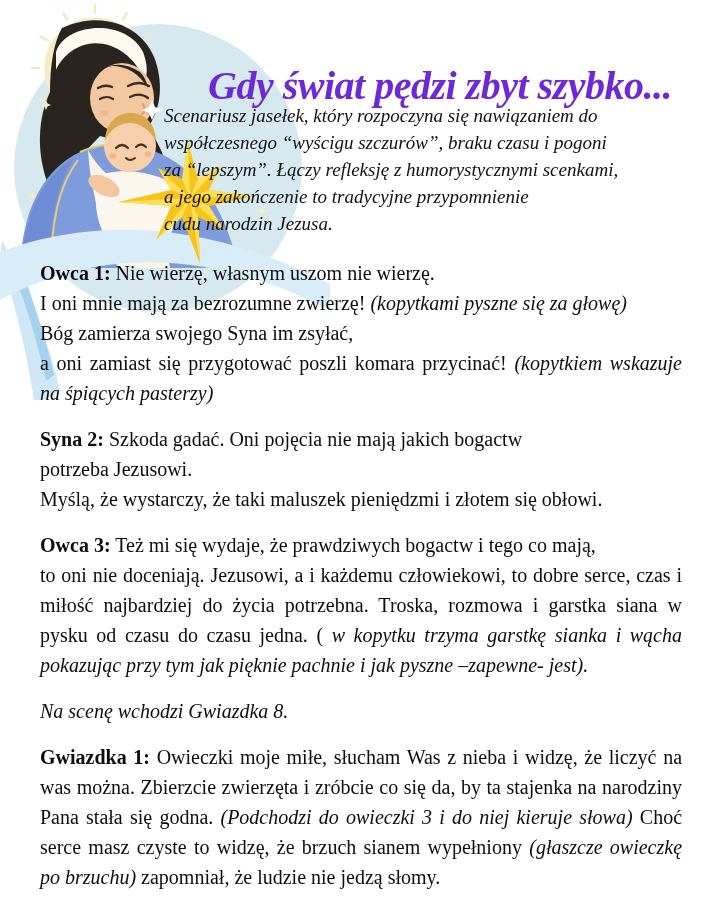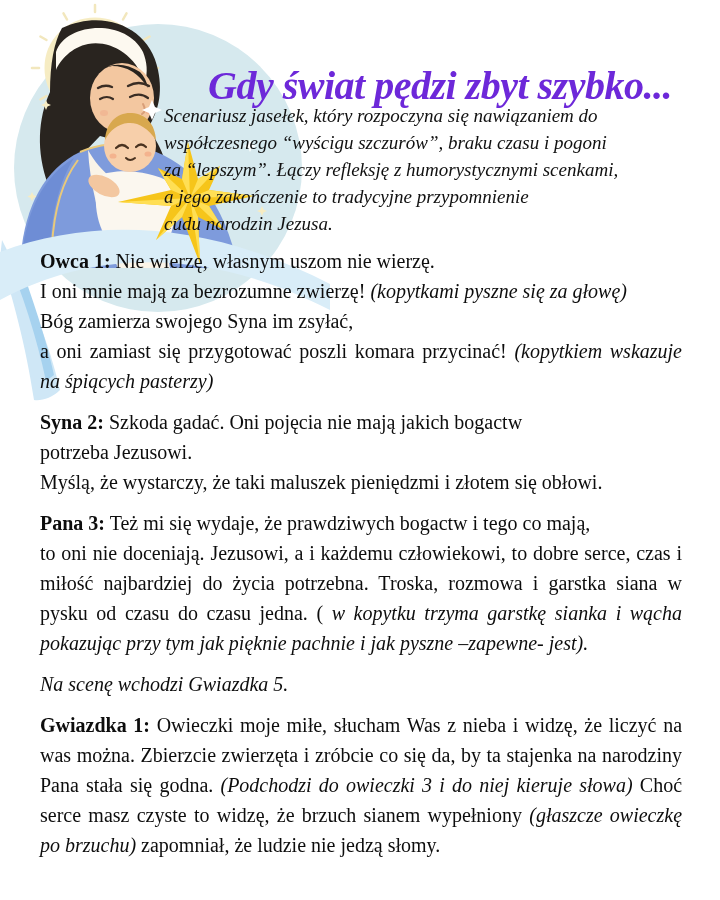--- a/index.html
+++ b/index.html
@@ -15,21 +15,21 @@
   }
   .subtitle{
     position:absolute;left:164px;top:102px;width:550px;z-index:1;
     font-style:italic;font-size:19px;line-height:27px;text-align:left;
     white-space:pre-line;color:#111;
   }
   .body-text{
     position:absolute;left:40px;top:242px;width:642px;z-index:1;
     font-size:20px;line-height:30px;text-align:justify;
   }
-  .body-text p{margin:4px 0 11px 0;white-space:pre-line;font-family:Liberation Serif, serif;}
+  .body-text p{margin:16px 0 11px 0;white-space:pre-line;font-family:Liberation Serif, serif;}
   .body-text b{font-weight:bold;}
   .body-text i{font-style:italic;}
 </style>
 </head>
 <body>
 
 <div class="page">
 
   <svg class="illu" viewBox="0 0 350 415" aria-hidden="true">
 
@@ -105,19 +105,19 @@
 cudu narodzin Jezusa.</div>
 
   <div class="body-text">
     <p><b>Owca 1:</b><span> Nie wierzę, własnym uszom nie wierzę.
 I oni mnie mają za bezrozumne zwierzę! </span><i>(kopytkami pyszne się za głowę)</i><span>
 Bóg zamierza swojego Syna im zsyłać,
 a oni zamiast się przygotować poszli komara przycinać! </span><i>(kopytkiem wskazuje na śpiących pasterzy)</i></p>
     <p><b>Syna 2:</b><span> Szkoda gadać. Oni pojęcia nie mają jakich bogactw
 potrzeba Jezusowi.
 Myślą, że wystarczy, że taki maluszek pieniędzmi i złotem się obłowi.</span></p>
-    <p><b>Pana 3:</b><span> Też mi się wydaje, że prawdziwych bogactw i tego co mają,
+    <p><b>Owca 3:</b><span> Też mi się wydaje, że prawdziwych bogactw i tego co mają,
 to oni nie doceniają. Jezusowi, a i każdemu człowiekowi, to dobre serce, czas i miłość najbardziej do życia potrzebna. Troska, rozmowa i garstka siana w pysku od czasu do czasu jedna. ( </span><i>w kopytku trzyma garstkę sianka i wącha pokazując przy tym jak pięknie pachnie i jak pyszne –zapewne- jest).</i></p>
-    <p><i>Na scenę wchodzi Gwiazdka 5.</i></p>
+    <p><i>Na scenę wchodzi Gwiazdka 8.</i></p>
     <p><b>Gwiazdka 1:</b><span> Owieczki moje miłe, słucham Was z nieba i widzę, że liczyć na was można. Zbierzcie zwierzęta i zróbcie co się da, by ta stajenka na narodziny Pana stała się godna. </span><i>(Podchodzi do owieczki 3 i do niej kieruje słowa)</i><span> Choć serce masz czyste to widzę, że brzuch sianem wypełniony </span><i>(głaszcze owieczkę po brzuchu)</i><span> zapomniał, że ludzie nie jedzą słomy.</span></p>
   </div>
 
 </div>
 
 </body></html>

